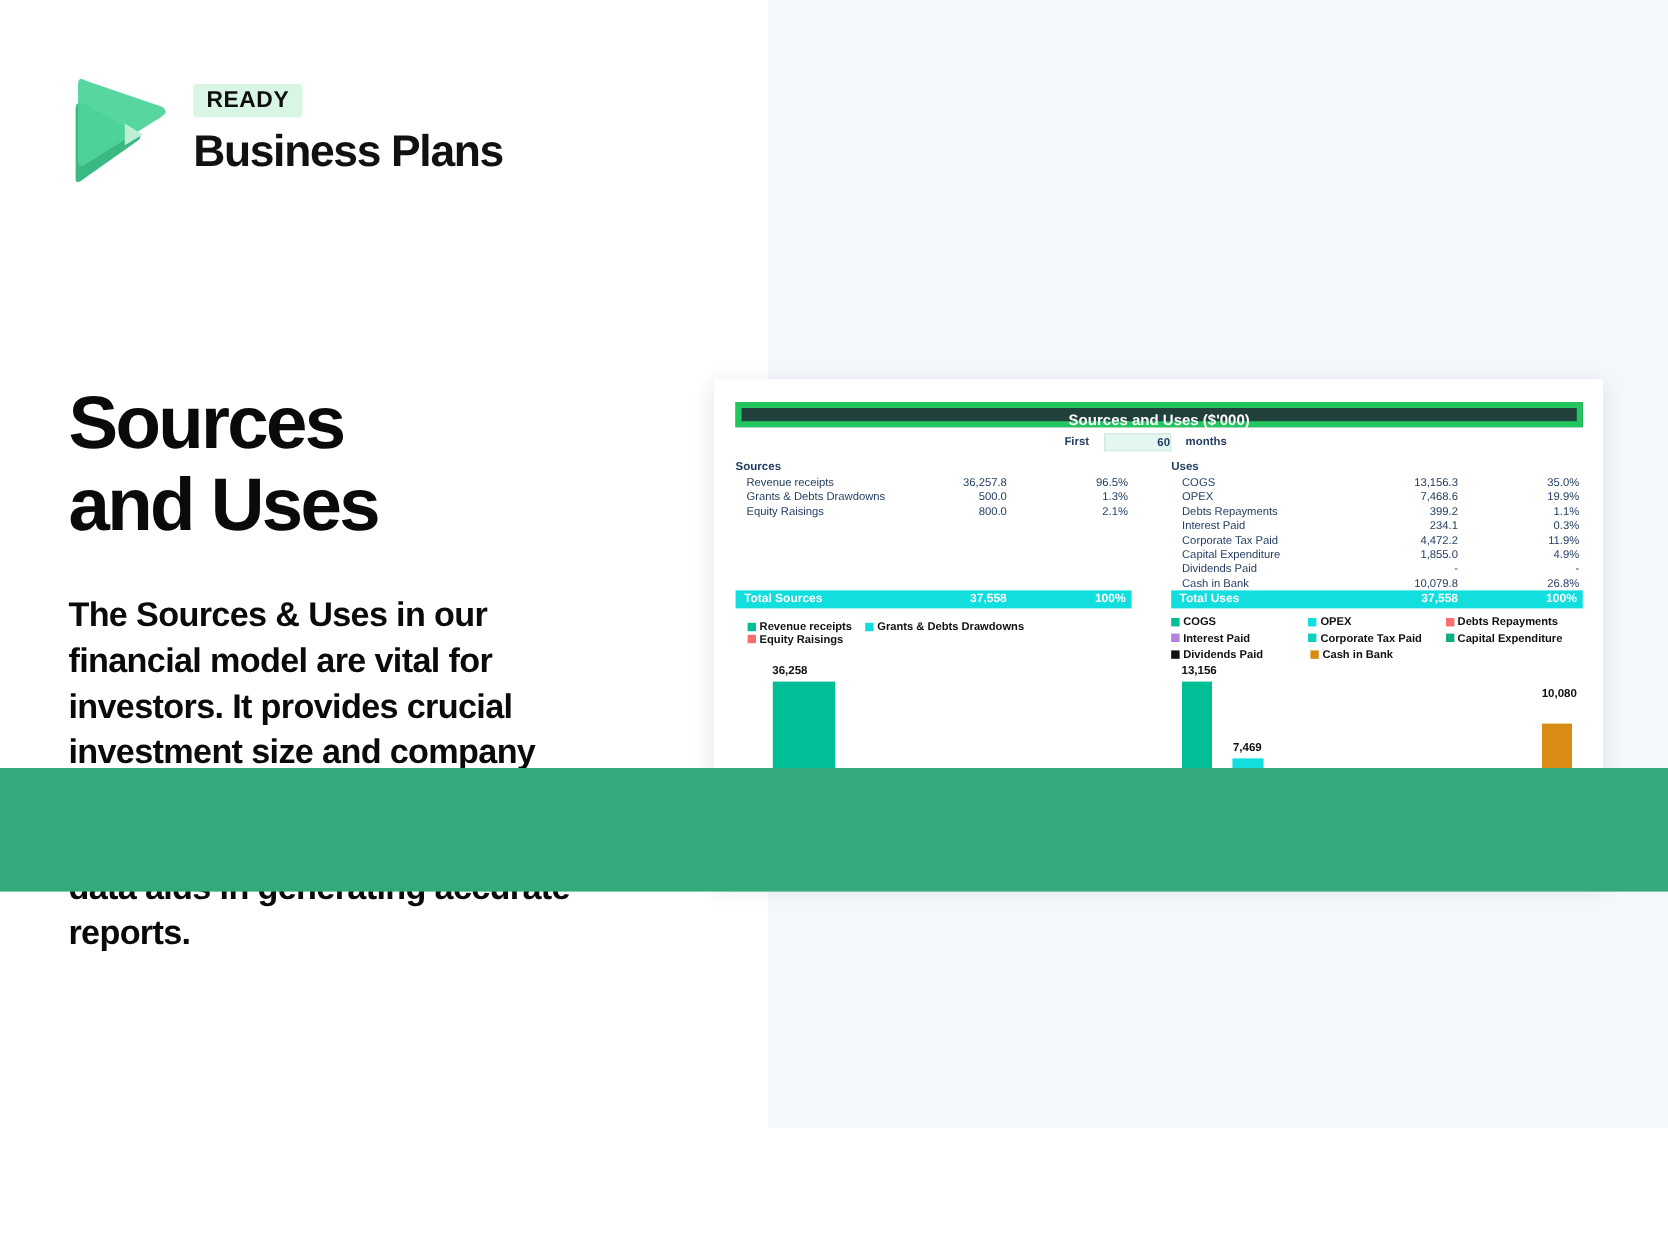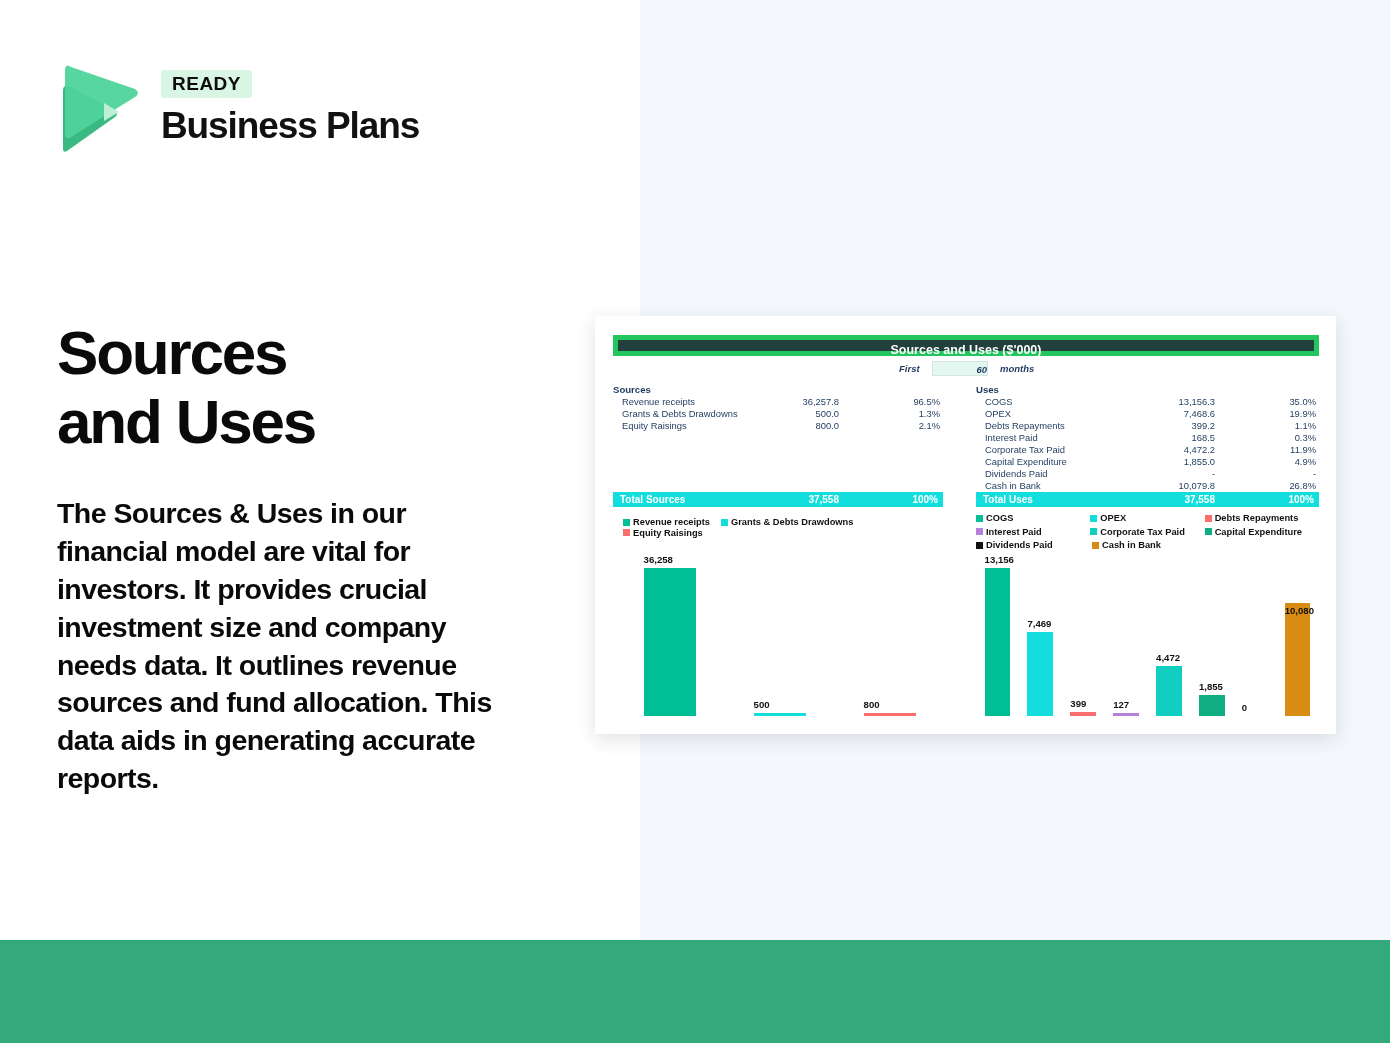--- a/index.html
+++ b/index.html
@@ -4,21 +4,21 @@
 <style>
   * { box-sizing: border-box; margin: 0; padding: 0; }
   html, body {
     width: 1390px; height: 1043px;
     background: #ffffff;
     font-family: "Liberation Sans", sans-serif;
     overflow: hidden;
   }
   #page {
     position: relative;
-    width: 1390px; height: 1043px;
+    width: 1390px; height: 743px;
     background: #ffffff;
   }
   
   #right-panel {
     position: absolute;
     left: 640px; top: 0;
     width: 750px; height: 940px;
     background: #f4f8fc;
   }
   
@@ -89,26 +89,25 @@
     color: #ffffff;
     font-size: 12.5px;
     font-weight: bold;
     text-align: center;
     line-height: 21px;
     border: 5px solid #22c55e;
   }
   
   #months-row {
     position: absolute;
-    left: 14px; top: 45px;
+    left: 2px; top: 45px;
     width: 706px; height: 17px;
     font-size: 9.5px;
     font-weight: bold;
     color: #1e3a5f;
-    font-style: italic;
   }
   #months-row .lbl-first { position: absolute; left: 290px; top: 2px; }
   #months-row .num-box {
     position: absolute; left: 323px; top: 0;
     width: 56px; height: 15px;
     background: #e3f6ef;
     border: 1px solid #d2e7e0;
     text-align: right;
     line-height: 15px;
     color: #1e3a5f;
@@ -242,21 +241,21 @@
             <span class="v1">7,468.6</span>
             <span class="v2">19.9%</span>
           </div>
           <div class="row">
             <span class="nm">Debts Repayments</span>
             <span class="v1">399.2</span>
             <span class="v2">1.1%</span>
           </div>
           <div class="row">
             <span class="nm">Interest Paid</span>
-            <span class="v1">168.5</span>
+            <span class="v1">234.1</span>
             <span class="v2">0.3%</span>
           </div>
           <div class="row">
             <span class="nm">Corporate Tax Paid</span>
             <span class="v1">4,472.2</span>
             <span class="v2">11.9%</span>
           </div>
           <div class="row">
             <span class="nm">Capital Expenditure</span>
             <span class="v1">1,855.0</span>
@@ -372,21 +371,21 @@
           <div class="bar-wrap" style="left: 65%; width: 7.5%; height: 148px;">
             <div class="bar" style="height: 21px; background: rgb(15, 174, 130);"></div>
             <div class="bar-lbl" style="bottom: 24px;">1,855</div>
           </div>
           <div class="bar-wrap" style="left: 77.5%; width: 7.5%; height: 148px;">
             <div class="bar" style="height: 0px; background: rgb(17, 17, 17);"></div>
             <div class="bar-lbl" style="bottom: 3px;">0</div>
           </div>
           <div class="bar-wrap" style="left: 90%; width: 7.5%; height: 148px;">
             <div class="bar" style="height: 113px; background: rgb(216, 140, 19);"></div>
-            <div class="bar-lbl" style="bottom: 100px;">10,080</div>
+            <div class="bar-lbl" style="bottom: 132px;">10,080</div>
           </div>
         </div>
     </div>
 
   </div>
 
   <div id="bottom-band"></div>
 </div>
 
 </body></html>

